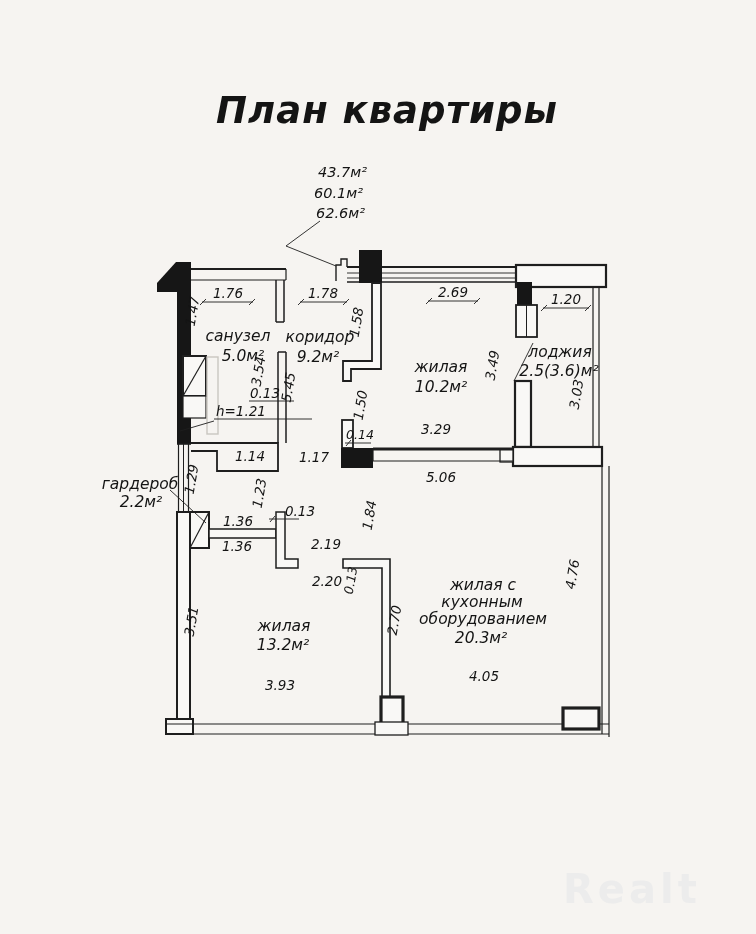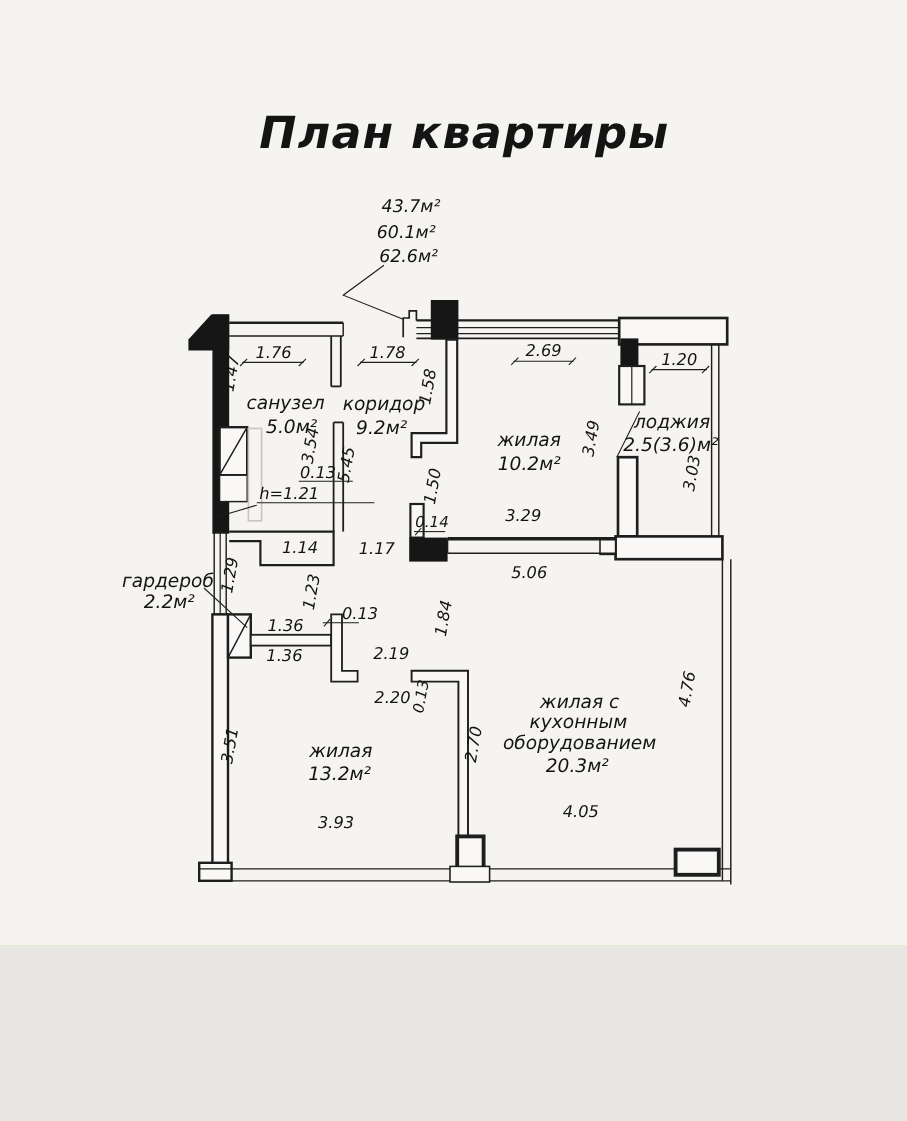--- a/index.html
+++ b/index.html
@@ -1,18 +1,18 @@
 <!DOCTYPE html>
 <html><head>
 <meta charset="utf-8">
 <style>
   html,body{margin:0;padding:0;background:#e9e7e4;}
   .page{
-    position:relative;width:756px;height:788px;margin:0 auto;
-    background:#bef264;overflow:hidden;
+    position:relative;width:756px;height:934px;margin:0 auto;
+    background:#eab308;overflow:hidden;
     font-family:"DejaVu Sans","Liberation Sans",sans-serif;
   }
   svg{position:absolute;inset:0;display:block;}
   .ink{stroke:#1e1e1e;}
   text{fill:#141414;font-family:"DejaVu Sans","Liberation Sans",sans-serif;}
   .title{font-size:37px;font-weight:bold;font-style:italic;letter-spacing:1px;}
   .roomname{font-size:15.5px;font-style:italic;}
   .dim{font-size:13.5px;font-style:italic;}
   .dim-sm{font-size:12.5px;font-style:italic;}
   .arealist{font-size:14.5px;font-style:italic;}

